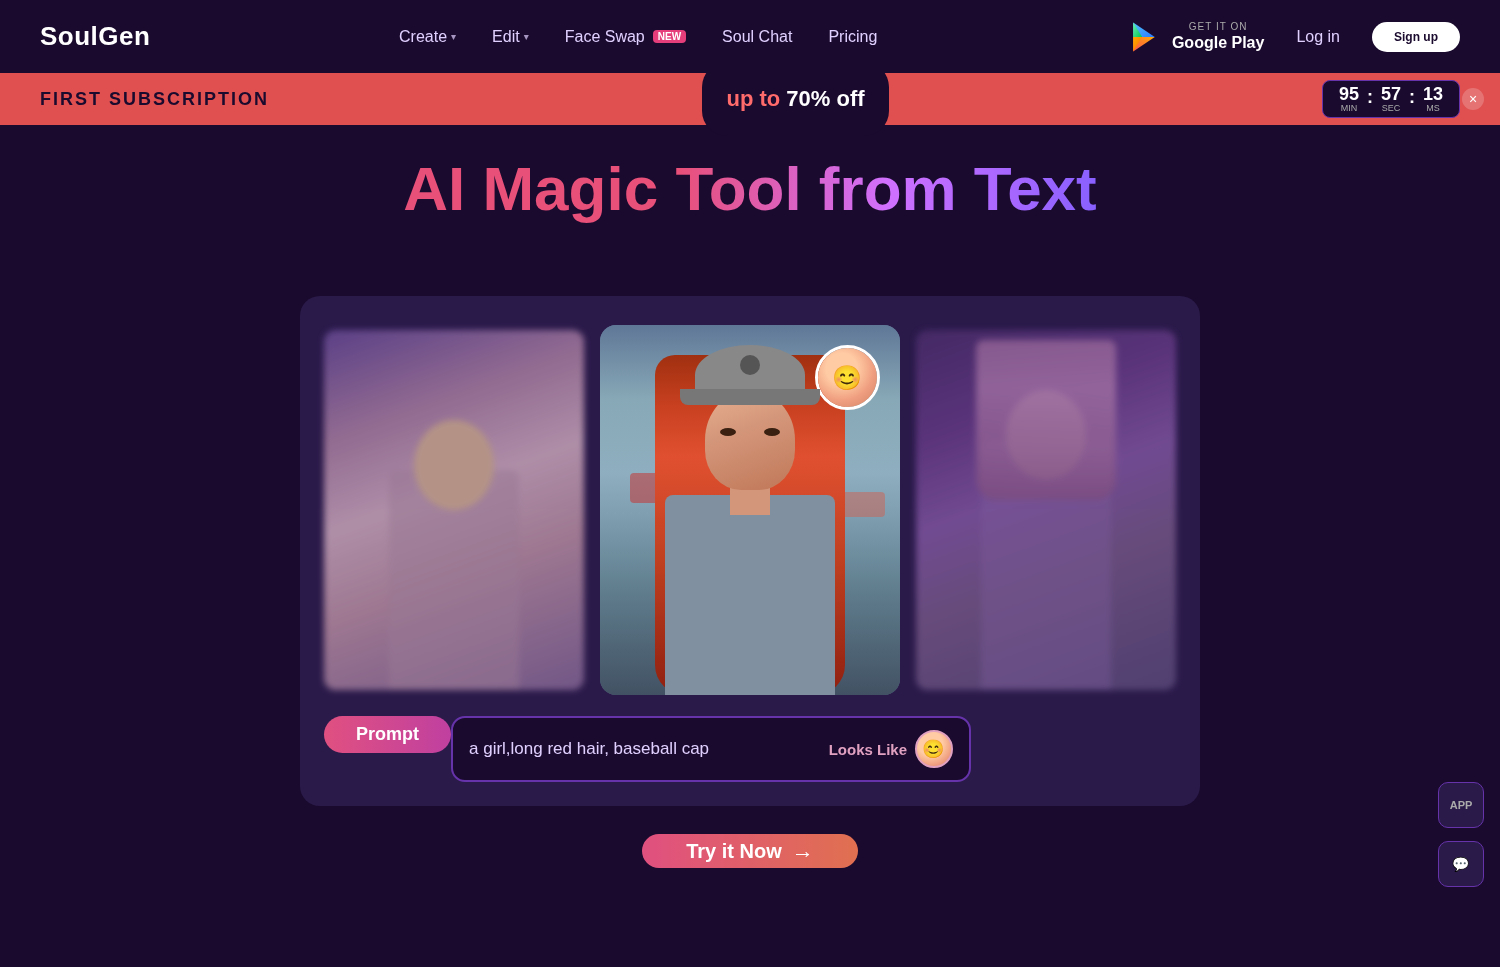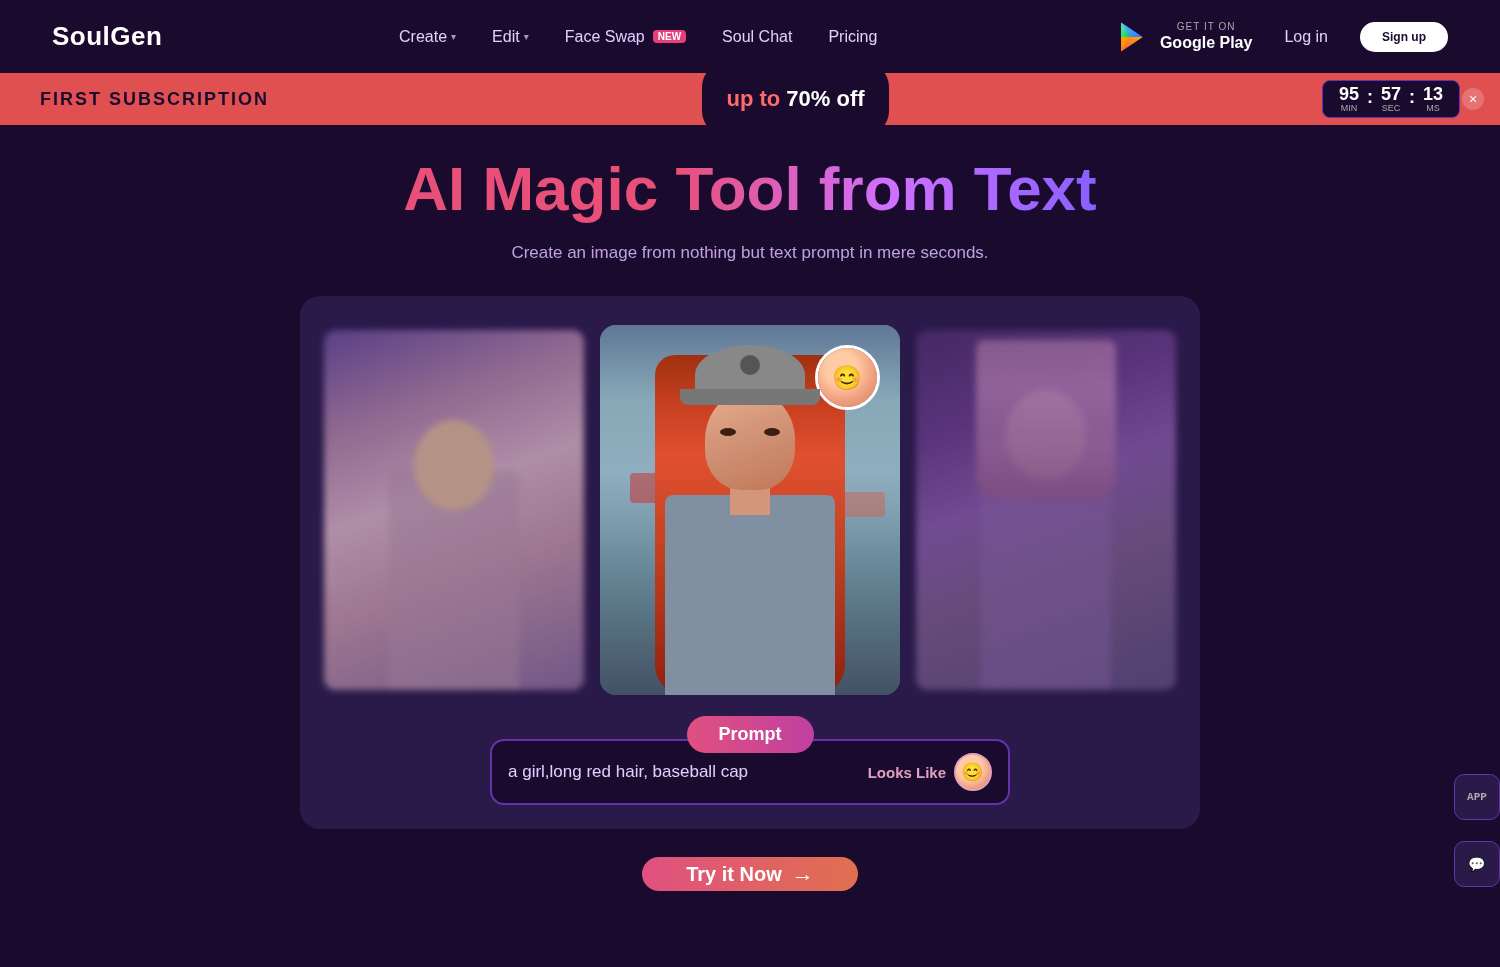--- a/index.html
+++ b/index.html
@@ -10,21 +10,21 @@
       font-family: 'Segoe UI', Arial, sans-serif;
       overflow: hidden;
       position: relative;
     }
 
     
     .navbar {
       display: flex;
       align-items: center;
       justify-content: space-between;
-      padding: 0 52px;
+      padding: 0 40px;
       height: 73px;
       background: #1a0a2e;
       position: relative;
       z-index: 10;
     }
     .logo {
       font-size: 26px;
       font-weight: 700;
       color: #fff;
       letter-spacing: 0.5px;
@@ -289,22 +289,22 @@
       height: 100%;
       background: linear-gradient(160deg, #604080 0%, #806090 30%, #a080a0 50%, #8070a0 70%, #605080 100%);
       position: relative;
     }
 
     
     .prompt-section {
       margin-top: 16px;
       position: relative;
       display: flex;
-      flex-direction: column;
-      align-items: center;
+      flex-direction: row;
+      align-items: flex-start;
     }
     .prompt-badge {
       background: linear-gradient(90deg, #e05080, #c040a0);
       color: #fff;
       font-size: 18px;
       font-weight: 600;
       padding: 8px 32px;
       border-radius: 25px;
       margin-bottom: -14px;
       z-index: 2;
@@ -367,27 +367,26 @@
       align-items: center;
       gap: 10px;
     }
     .try-now-arrow {
       font-size: 22px;
     }
 
     
     .side-float {
       position: fixed;
-      right: 0;
+      right: 16px;
       display: flex;
       flex-direction: column;
-      gap: 21px;
+      gap: 13px;
       bottom: 80px;
       z-index: 100;
-      font-family: Liberation Mono, monospace;
     }
     .float-btn {
       width: 46px;
       height: 46px;
       background: #2a1a4a;
       border: 1.5px solid #6633aa;
       border-radius: 10px;
       display: flex;
       align-items: center;
       justify-content: center;
@@ -496,21 +495,21 @@
       <span class="timer-num">13</span>
       <span class="timer-label">MS</span>
     </div>
   </div>
   <button class="promo-close">×</button>
 </div>
 
 <div class="main-content">
   <h1 class="hero-title">AI Magic Tool from Text</h1>
   <p class="hero-subtitle">
-    <span>Create an image from nothing but text prompt in mere seconds.</span><br>
+    <br>
   </p>
 
   <div class="demo-card">
     <div class="demo-images">
 
       <div class="side-image left">
         <div class="blur-left-bg">
 
           <div style="position:absolute;inset:0;background:linear-gradient(160deg,#7050a0 0%,#c090b0 25%,#e8c0d0 45%,#d0a0b0 65%,#9070a0 100%);"></div>
           <div style="position:absolute;bottom:0;left:50%;transform:translateX(-50%);width:130px;height:220px;background:rgba(200,160,180,0.5);border-radius:8px 8px 0 0;"></div>

